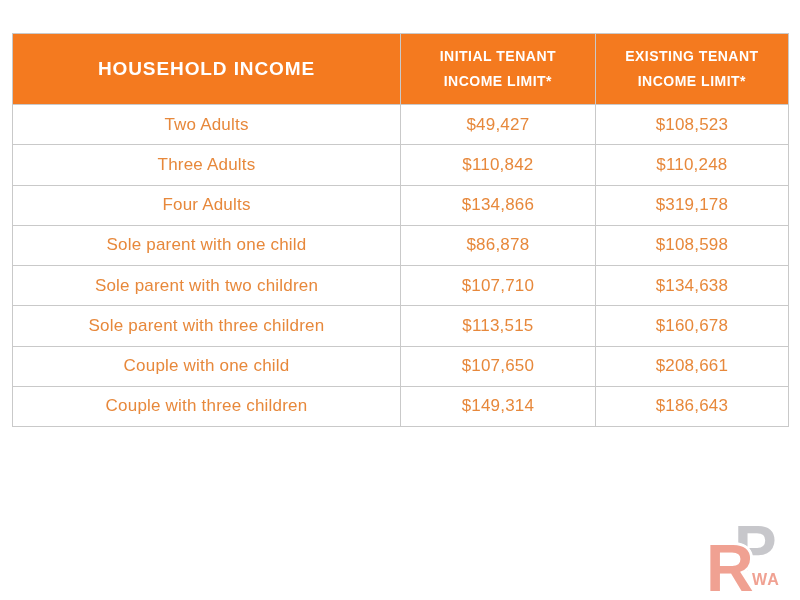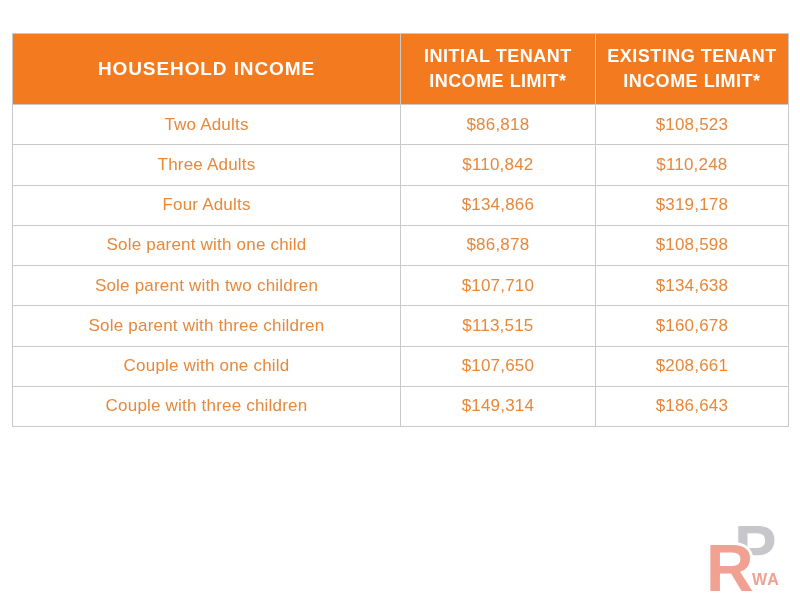--- a/index.html
+++ b/index.html
@@ -34,21 +34,21 @@
   }
 
   table.income thead th {
     background: var(--header-bg, #f47a1f);
     color: var(--header-text, #ffffff);
     height: 71px;
     font-weight: bold;
   }
 
   th.main-col { font-size: 19px; letter-spacing: 0.9px; }
-  th.sub-col  { font-size: 18px; letter-spacing: 0.5px; margin-left: 32px; }
+  th.sub-col  { font-size: 14px; letter-spacing: 0.5px; margin-left: 32px; }
   th.sub-col .hline { display: block; line-height: 25px; }
 
   table.income td {
     color: var(--cell-text, #e7883b);
     font-size: 17px;
     letter-spacing: 0.2px;
   }
 
   
   .watermark {
@@ -110,21 +110,21 @@
         <th class="sub-col">
           <span class="hline">EXISTING TENANT</span>
           <span class="hline">INCOME LIMIT*</span>
         </th>
       </tr>
     </thead>
     <tbody>
 
     <tr>
       <td>Two Adults</td>
-      <td>$86,818</td>
+      <td>$49,427</td>
       <td>$108,523</td>
     </tr>
 
     <tr>
       <td>Three Adults</td>
       <td>$110,842</td>
       <td>$110,248</td>
     </tr>
 
     <tr>

